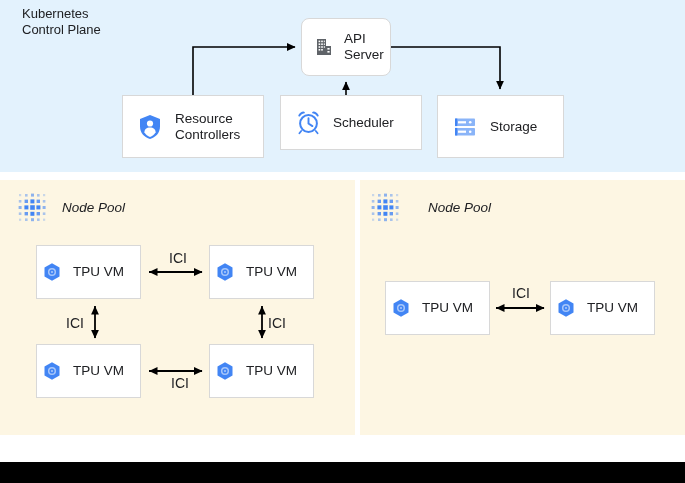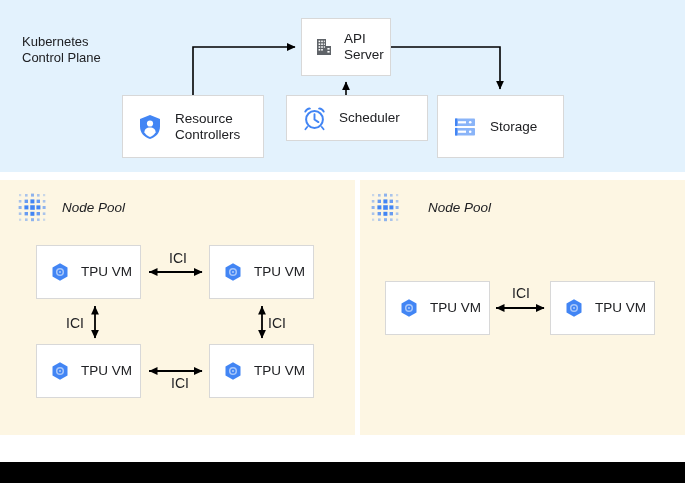--- a/index.html
+++ b/index.html
@@ -17,21 +17,21 @@
 
   
   #control-plane-panel {
     position: absolute;
     left: 0; top: 0;
     width: 685px; height: 172px;
     background: #e3f2fd;
   }
   #control-plane-title {
     position: absolute;
-    left: 22px; top: 34px;
+    left: 22px; top: 6px;
     font-size: 13px;
     line-height: 16px;
     color: #202124;
     white-space: pre-line;
   }
 
   .node-pool-panel {
     position: absolute;
     top: 180px;
     height: 255px;
@@ -73,33 +73,33 @@
     white-space: pre-line;
   }
   .box .icon-slot {
     flex: 0 0 auto;
     display: flex;
     align-items: center;
     justify-content: center;
   }
 
   
-  #box-api-server     { left: 301px; top: 18px;  width: 90px;  height: 58px;  padding-left: 10px; }
+  #box-api-server     { left: 301px; top: 18px;  width: 90px;  height: 58px;  padding-left: 10px; border-radius: 8px; }
   #box-api-server .icon-slot { width: 24px; margin-right: 8px; }
   #box-resource-ctrl  { left: 122px; top: 95px;  width: 142px; height: 63px;  padding-left: 14px; }
   #box-resource-ctrl .icon-slot { width: 26px; margin-right: 12px; }
-  #box-scheduler      { left: 286px; top: 95px;  width: 142px; height: 46px;  padding-left: 14px; }
+  #box-scheduler      { left: 280px; top: 95px;  width: 142px; height: 55px;  padding-left: 14px; }
   #box-scheduler .icon-slot { width: 26px; margin-right: 12px; }
   #box-storage        { left: 437px; top: 95px;  width: 127px; height: 63px;  padding-left: 14px; }
   #box-storage .icon-slot { width: 26px; margin-right: 12px; }
 
   
   .tpu-box {
     width: 105px; height: 54px;
-    padding-left: 12px;
+    padding-left: 4px;
   }
   .tpu-box .icon-slot { width: 22px; margin-right: 10px; }
   #tpu-l-tl { left: 36px;  top: 245px; }
   #tpu-l-tr { left: 209px; top: 245px; }
   #tpu-l-bl { left: 36px;  top: 344px; }
   #tpu-l-br { left: 209px; top: 344px; }
   #tpu-r-l  { left: 385px; top: 281px; }
   #tpu-r-r  { left: 550px; top: 281px; }
 
   

